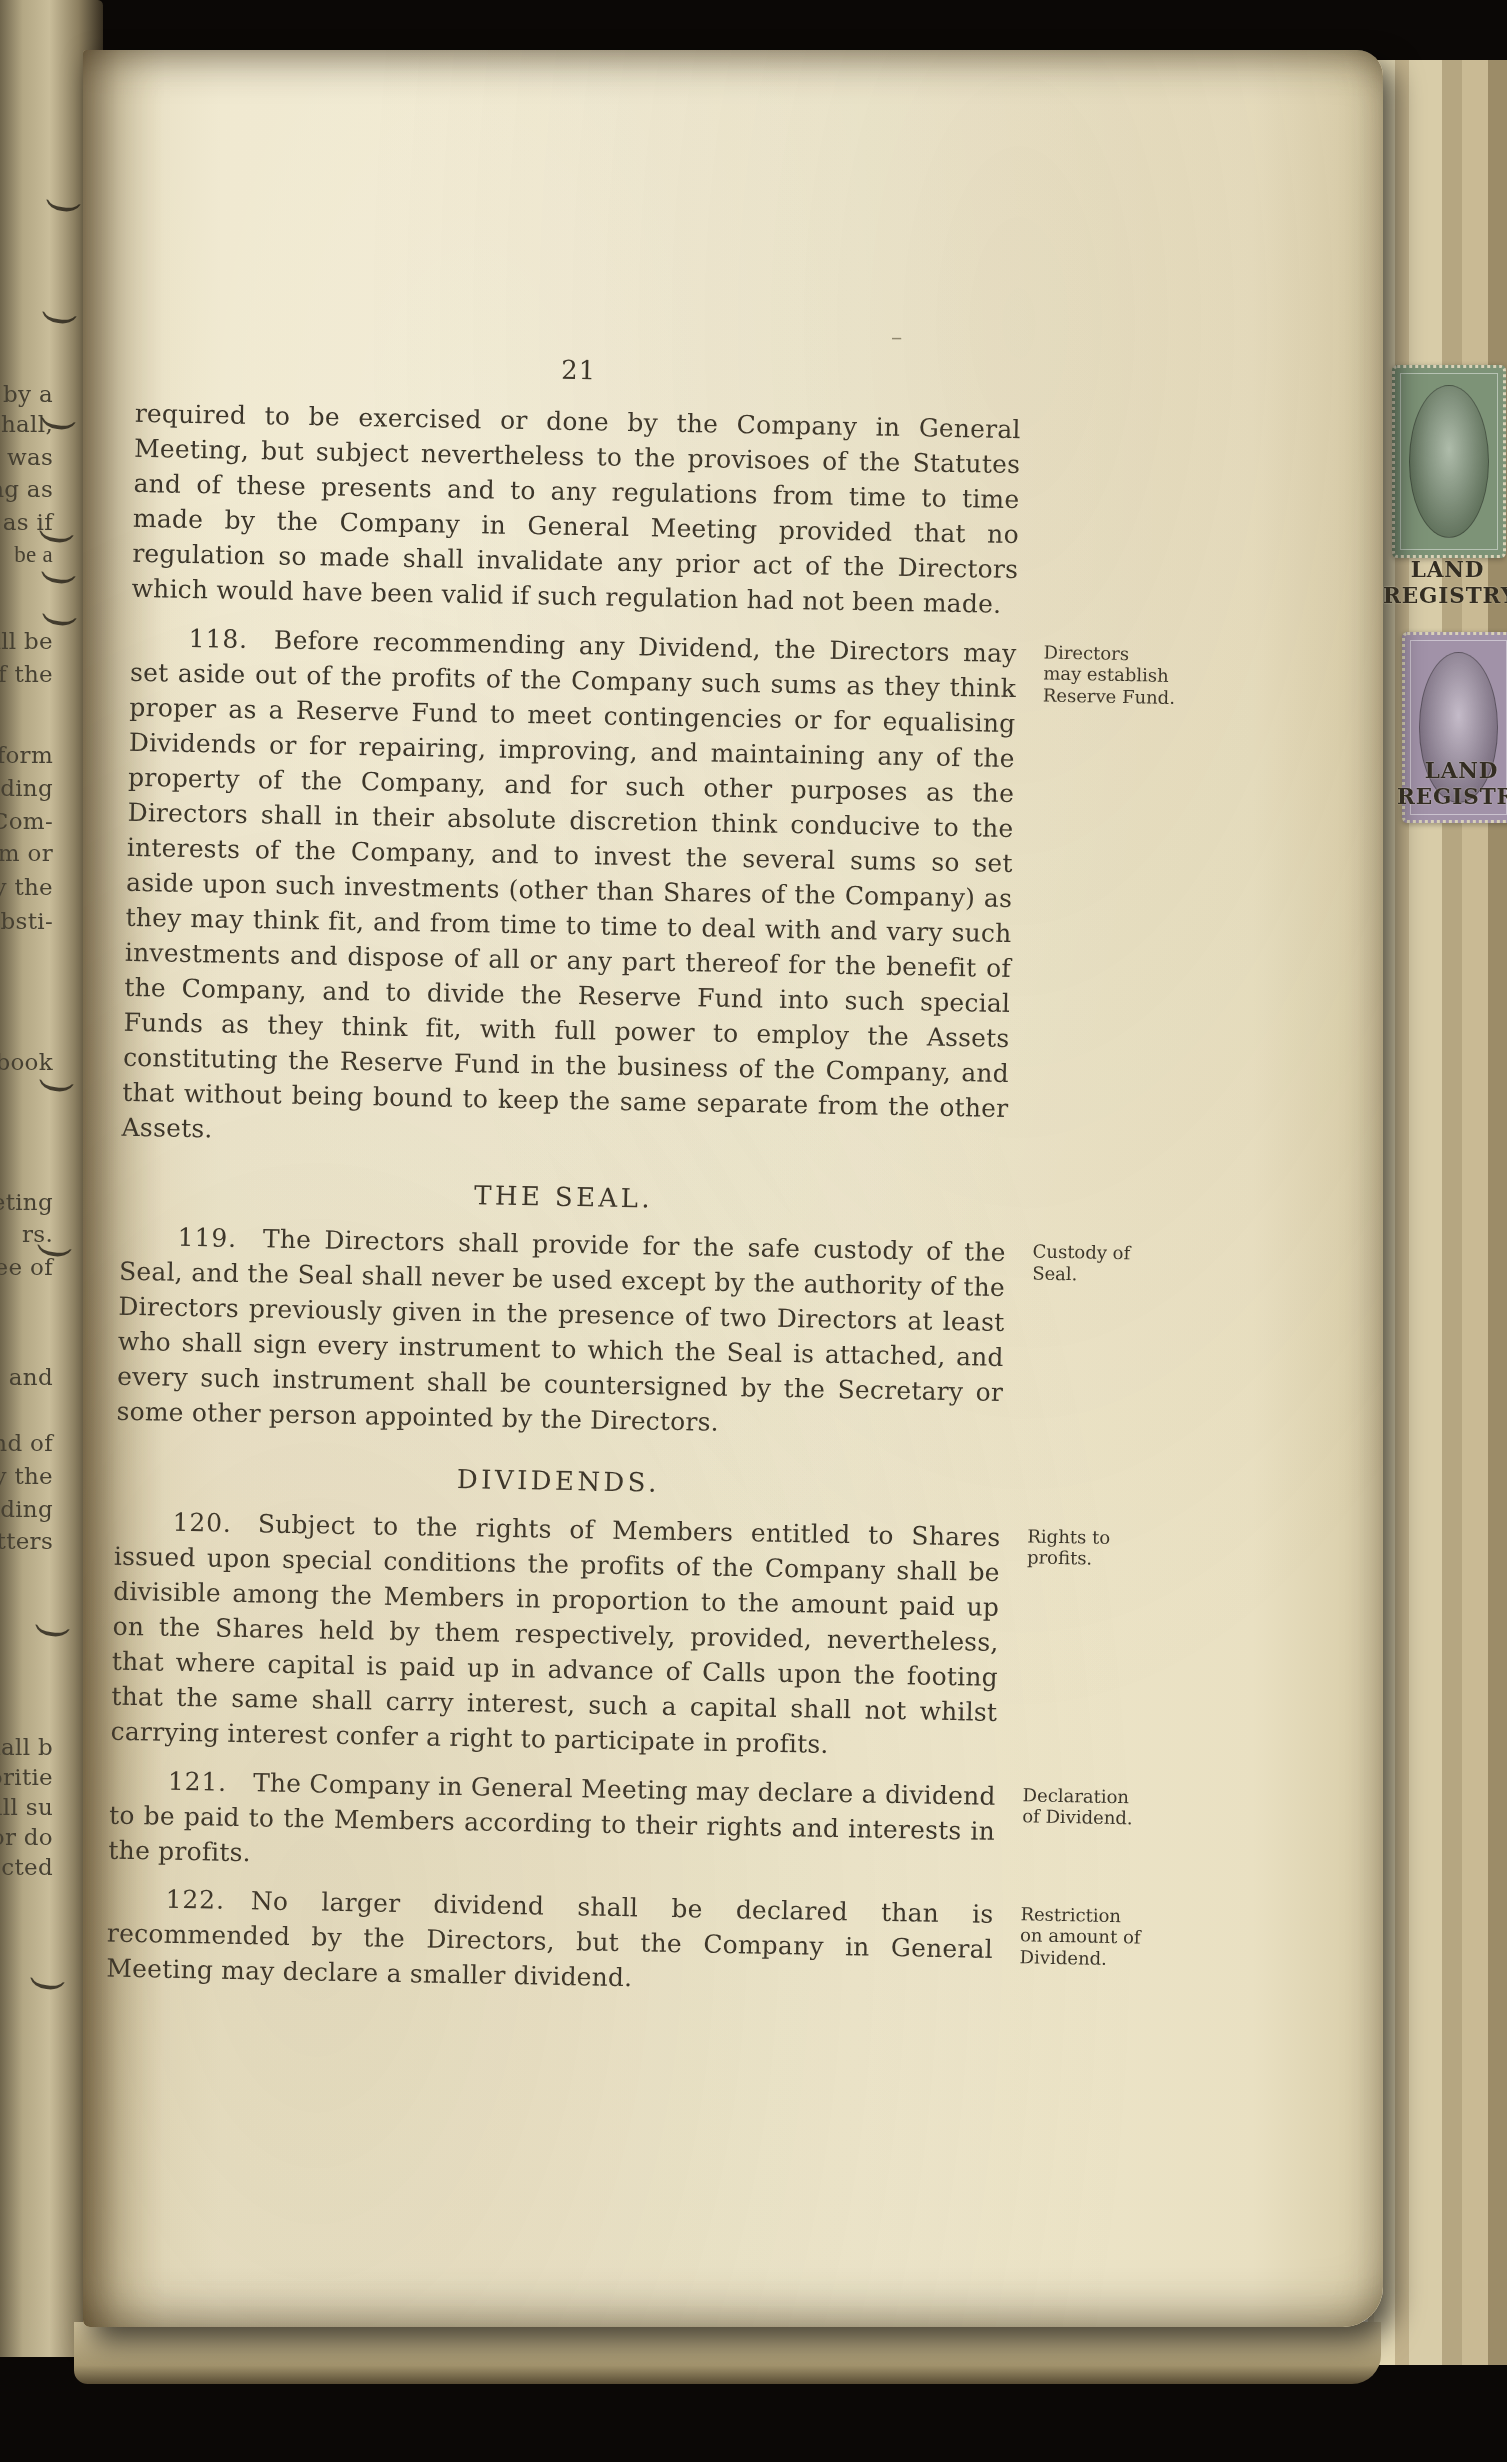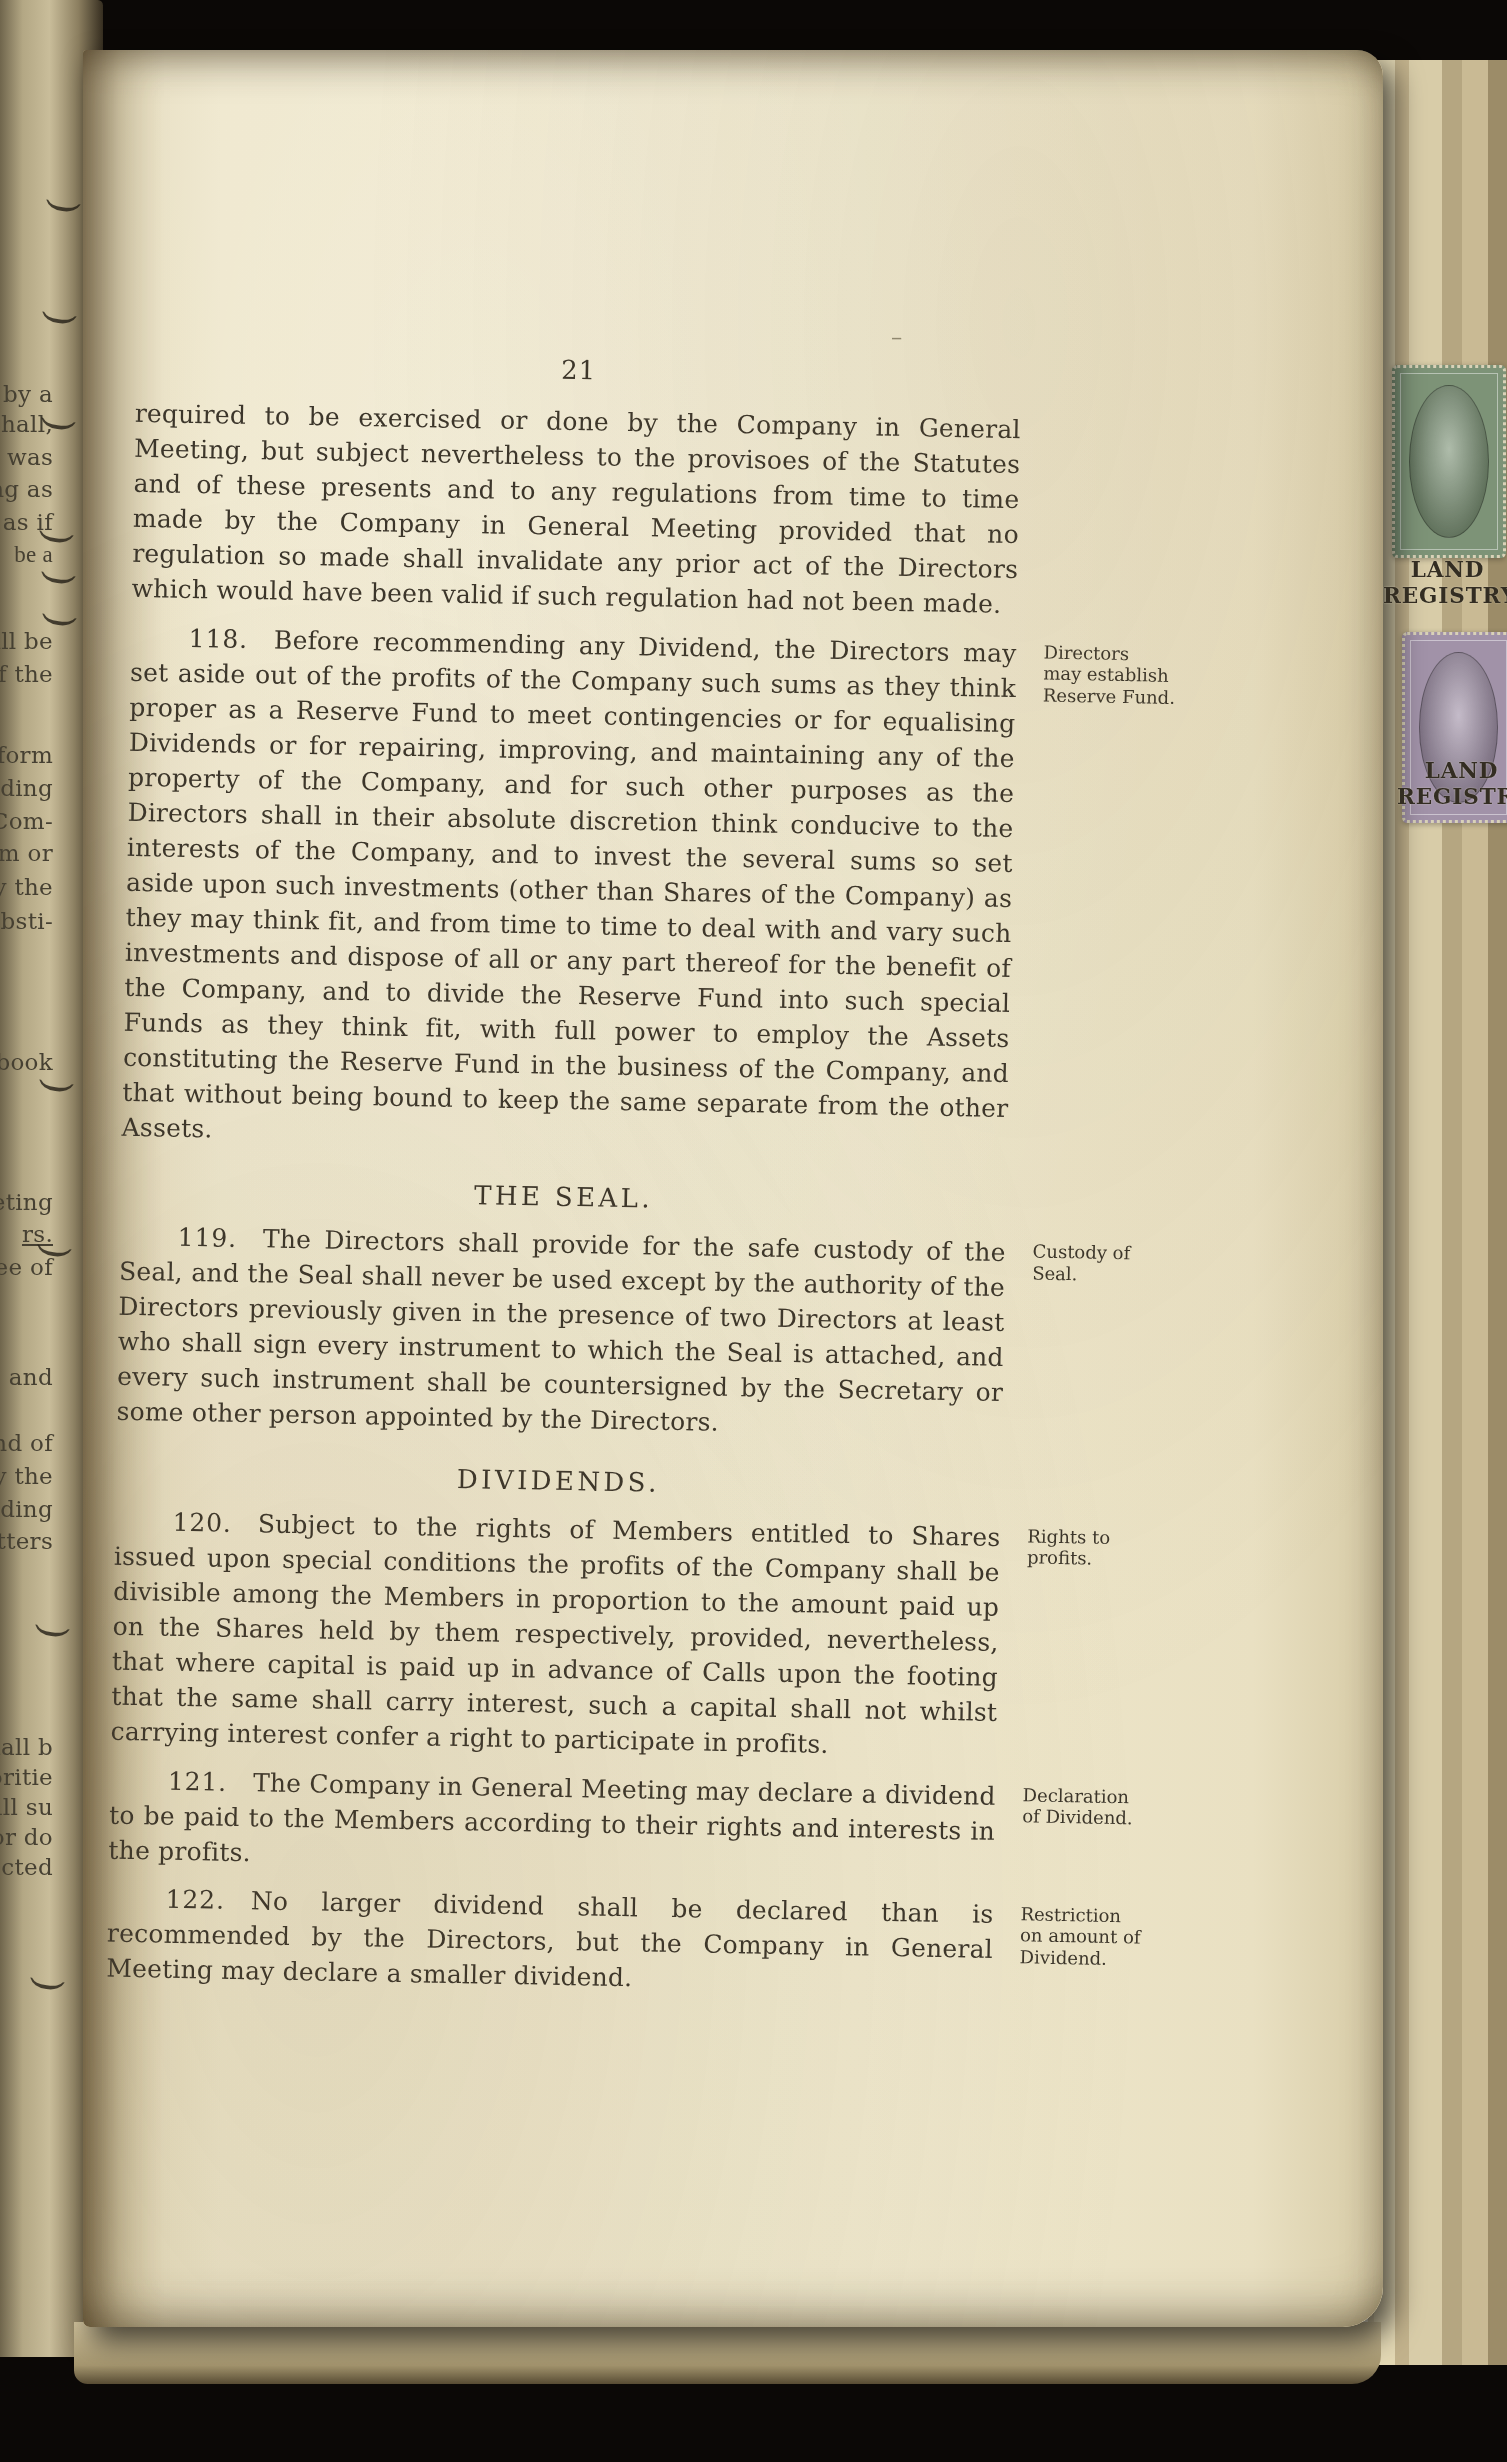--- a/index.html
+++ b/index.html
@@ -142,21 +142,21 @@
       <span class="frag" style="top: 628px;">all be</span>
       <span class="frag" style="top: 661px;">of the</span>
       <span class="frag" style="top: 742px;">erform</span>
       <span class="frag" style="top: 775px;">esiding</span>
       <span class="frag" style="top: 808px;">e Com-</span>
       <span class="frag" style="top: 840px;">sum or</span>
       <span class="frag" style="top: 874px;">by the</span>
       <span class="frag" style="top: 908px;">substi-</span>
       <span class="frag" style="top: 1049px;">in book</span>
       <span class="frag" style="top: 1189px;">Meeting</span>
-      <span class="frag" style="top: 1221px; text-decoration: underline;">rs.</span>
+      <span class="frag" style="top: 1221px;">rs.</span>
       <span class="frag" style="top: 1254px;">mittee of</span>
       <span class="frag" style="top: 1364px;">etings and</span>
       <span class="frag" style="top: 1430px;">ors and of</span>
       <span class="frag" style="top: 1463px;">ned by the</span>
       <span class="frag" style="top: 1496px;">succeeding</span>
       <span class="frag" style="top: 1528px;">e matters</span>
       <span class="frag" style="top: 1734px;">ny shall b</span>
       <span class="frag" style="top: 1764px;">authoritie</span>
       <span class="frag" style="top: 1794px;">ise all su</span>
       <span class="frag" style="top: 1824px;">sed or do</span>

